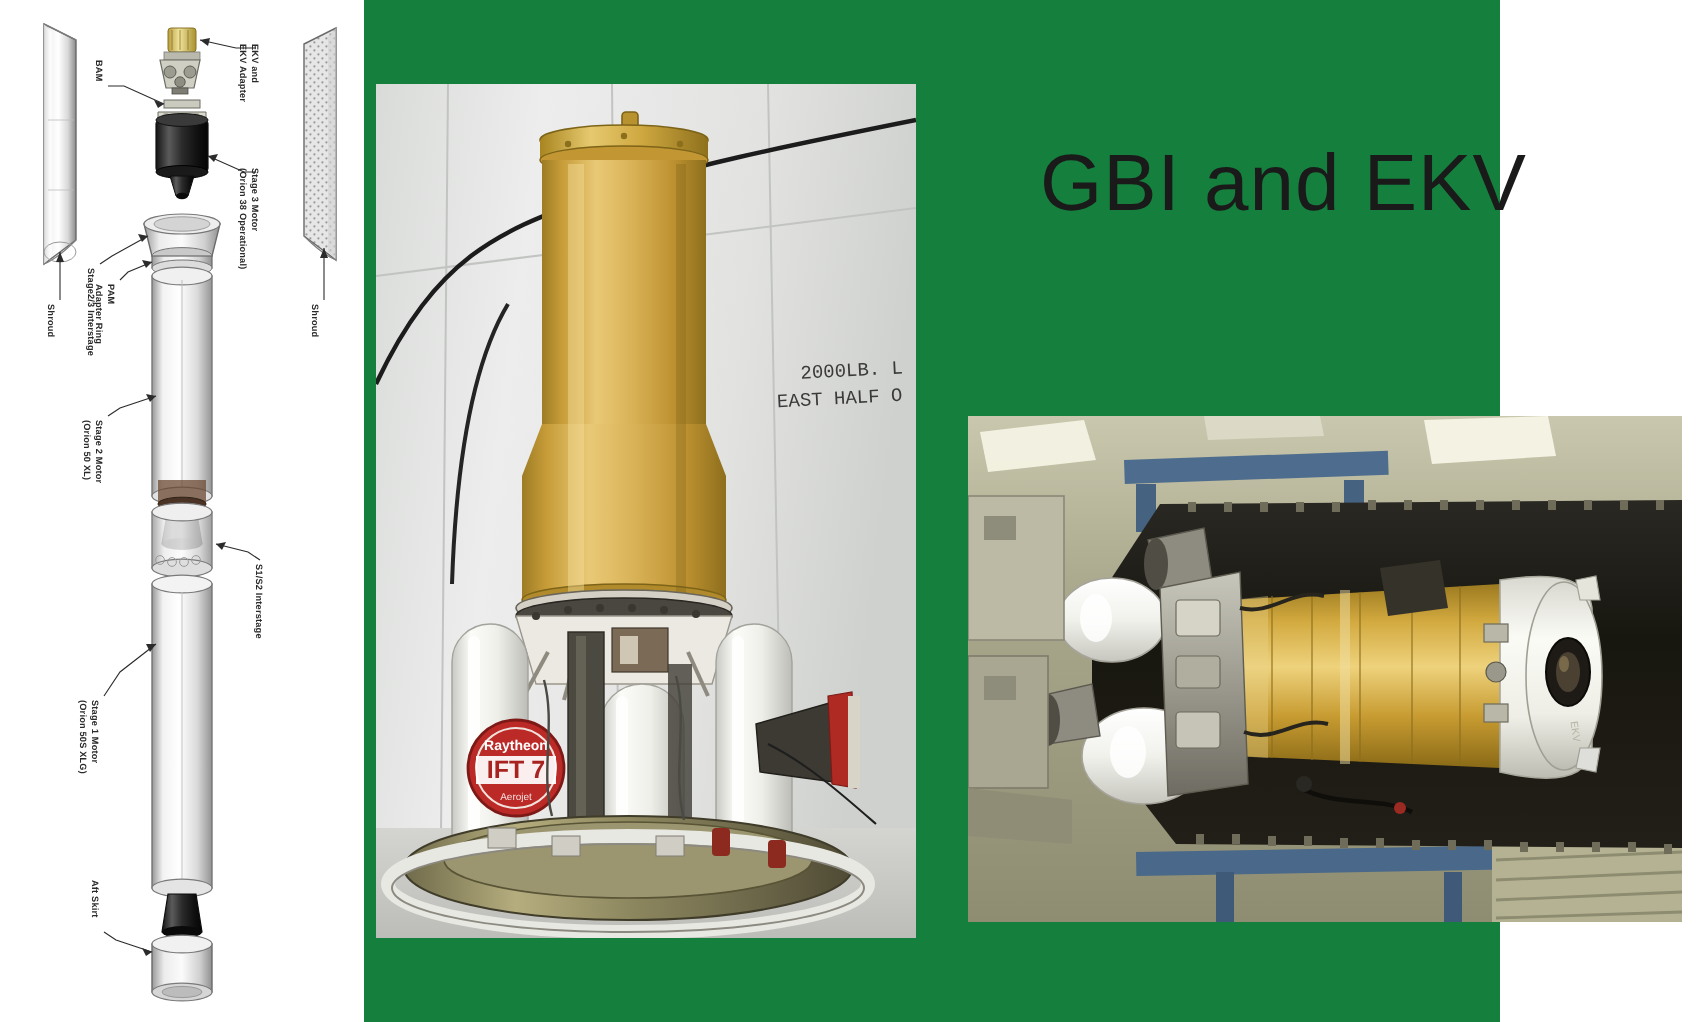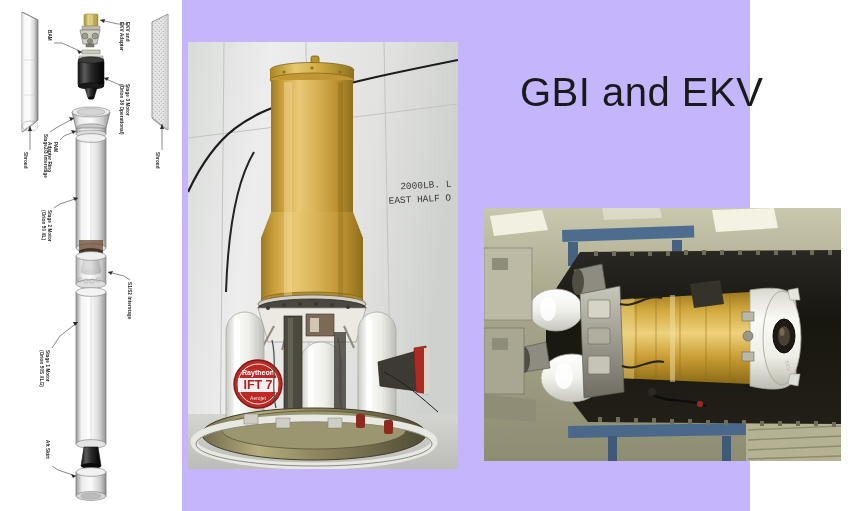--- a/index.html
+++ b/index.html
@@ -13,21 +13,21 @@
     height: 511px;
     overflow: hidden;
     font-family: "Liberation Sans", sans-serif;
     position: relative;
   }
   .slide {
     position: absolute;
     left: 0; top: 0;
     width: 750px;
     height: 511px;
-    background: #c4b5fd;
+    background: #15803d;
   }
 
   
   .slide-title {
     position: absolute;
     left: 520px;
     top: 70px;
     width: 300px;
     font-size: 40px;
     font-weight: 400;

